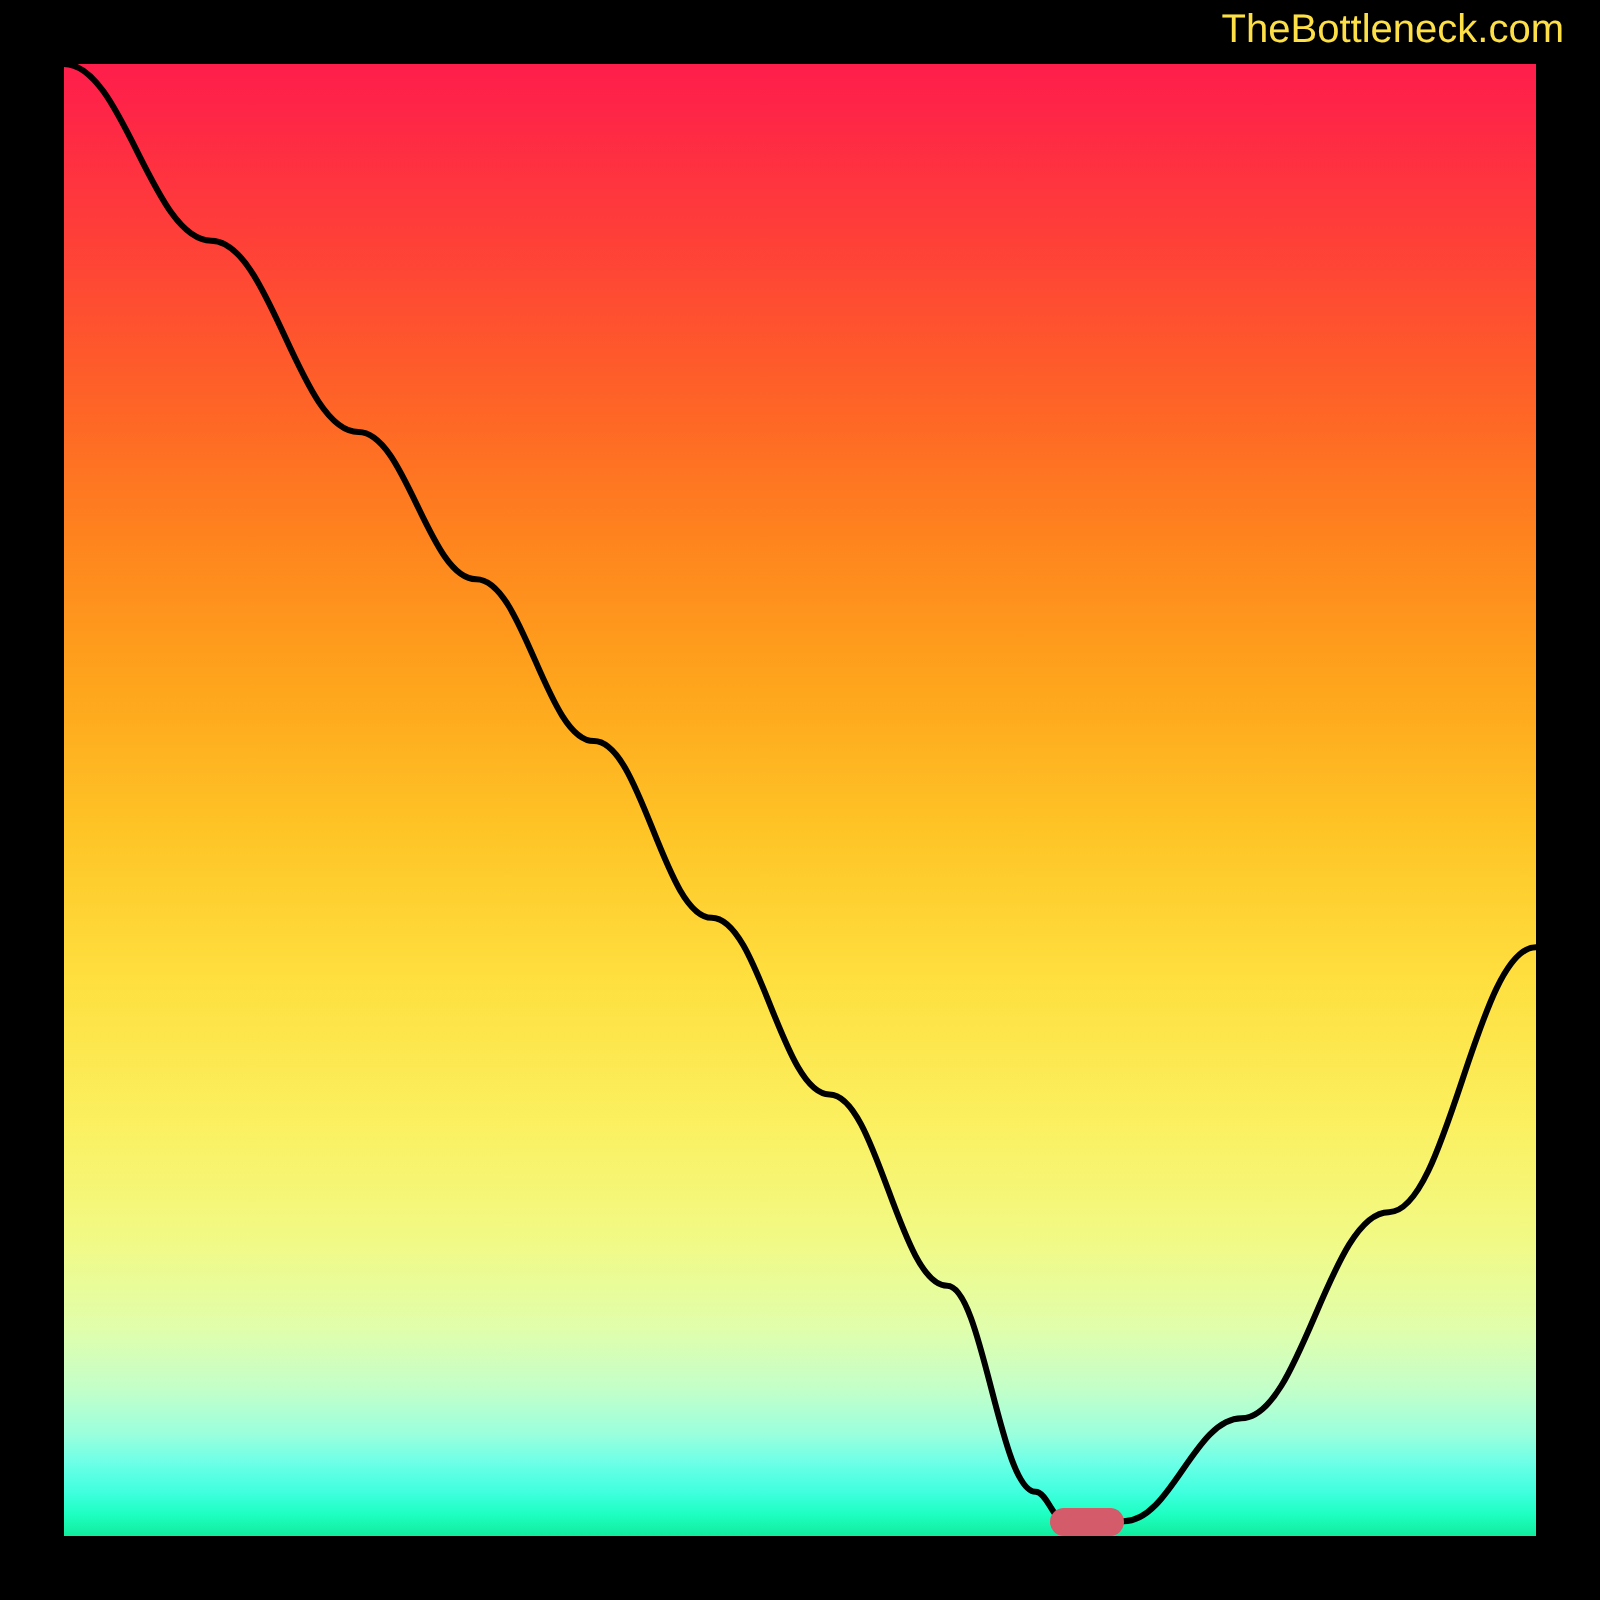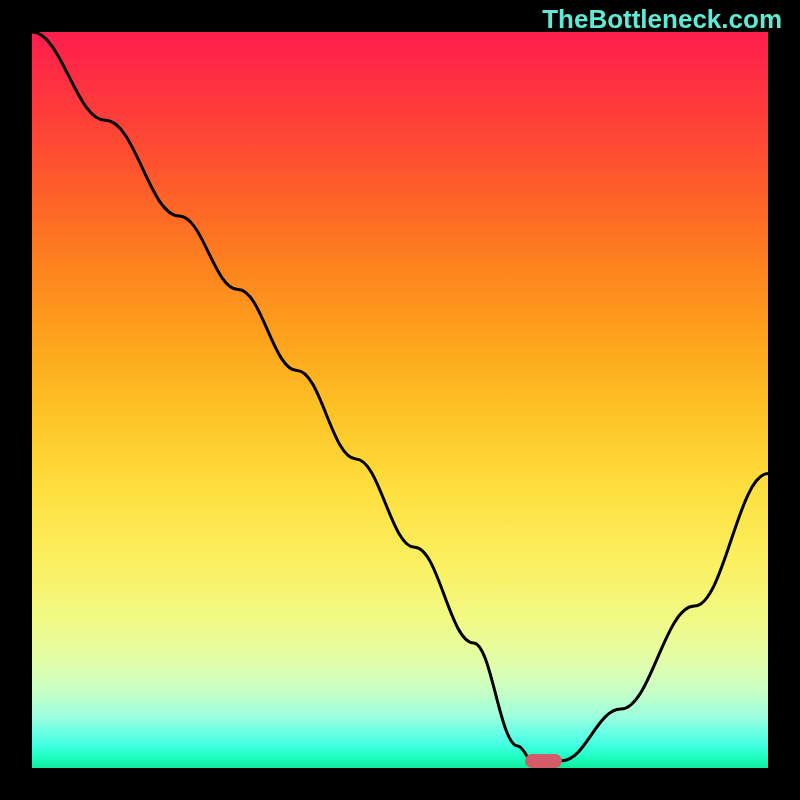--- a/index.html
+++ b/index.html
@@ -8,23 +8,23 @@
     width: 800px;
     height: 800px;
     background: #000;
     position: relative;
   }
   .attribution {
     position: absolute;
     top: 4px;
     right: 18px;
     font-family: Arial, sans-serif;
-    font-size: 26px;
-    color: #5eead4;
-    font-weight: 700;
+    font-size: 20px;
+    color: #fde047;
+    font-weight: 400;
   }
   .plot-area {
     position: absolute;
     left: 32px;
     top: 32px;
     width: 736px;
     height: 736px;
   }
   .gradient-bg {
     position: absolute;

